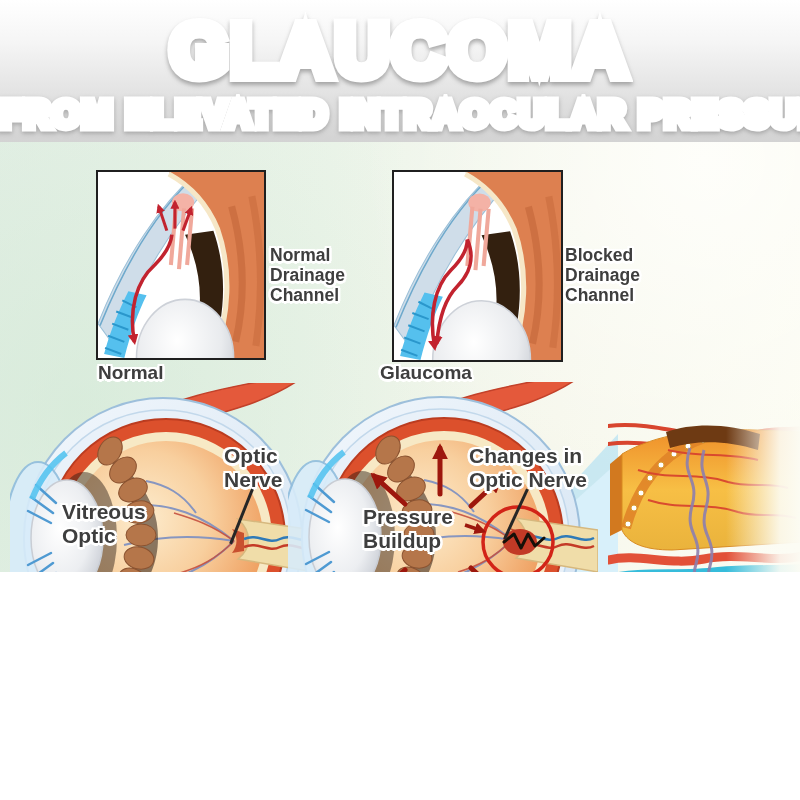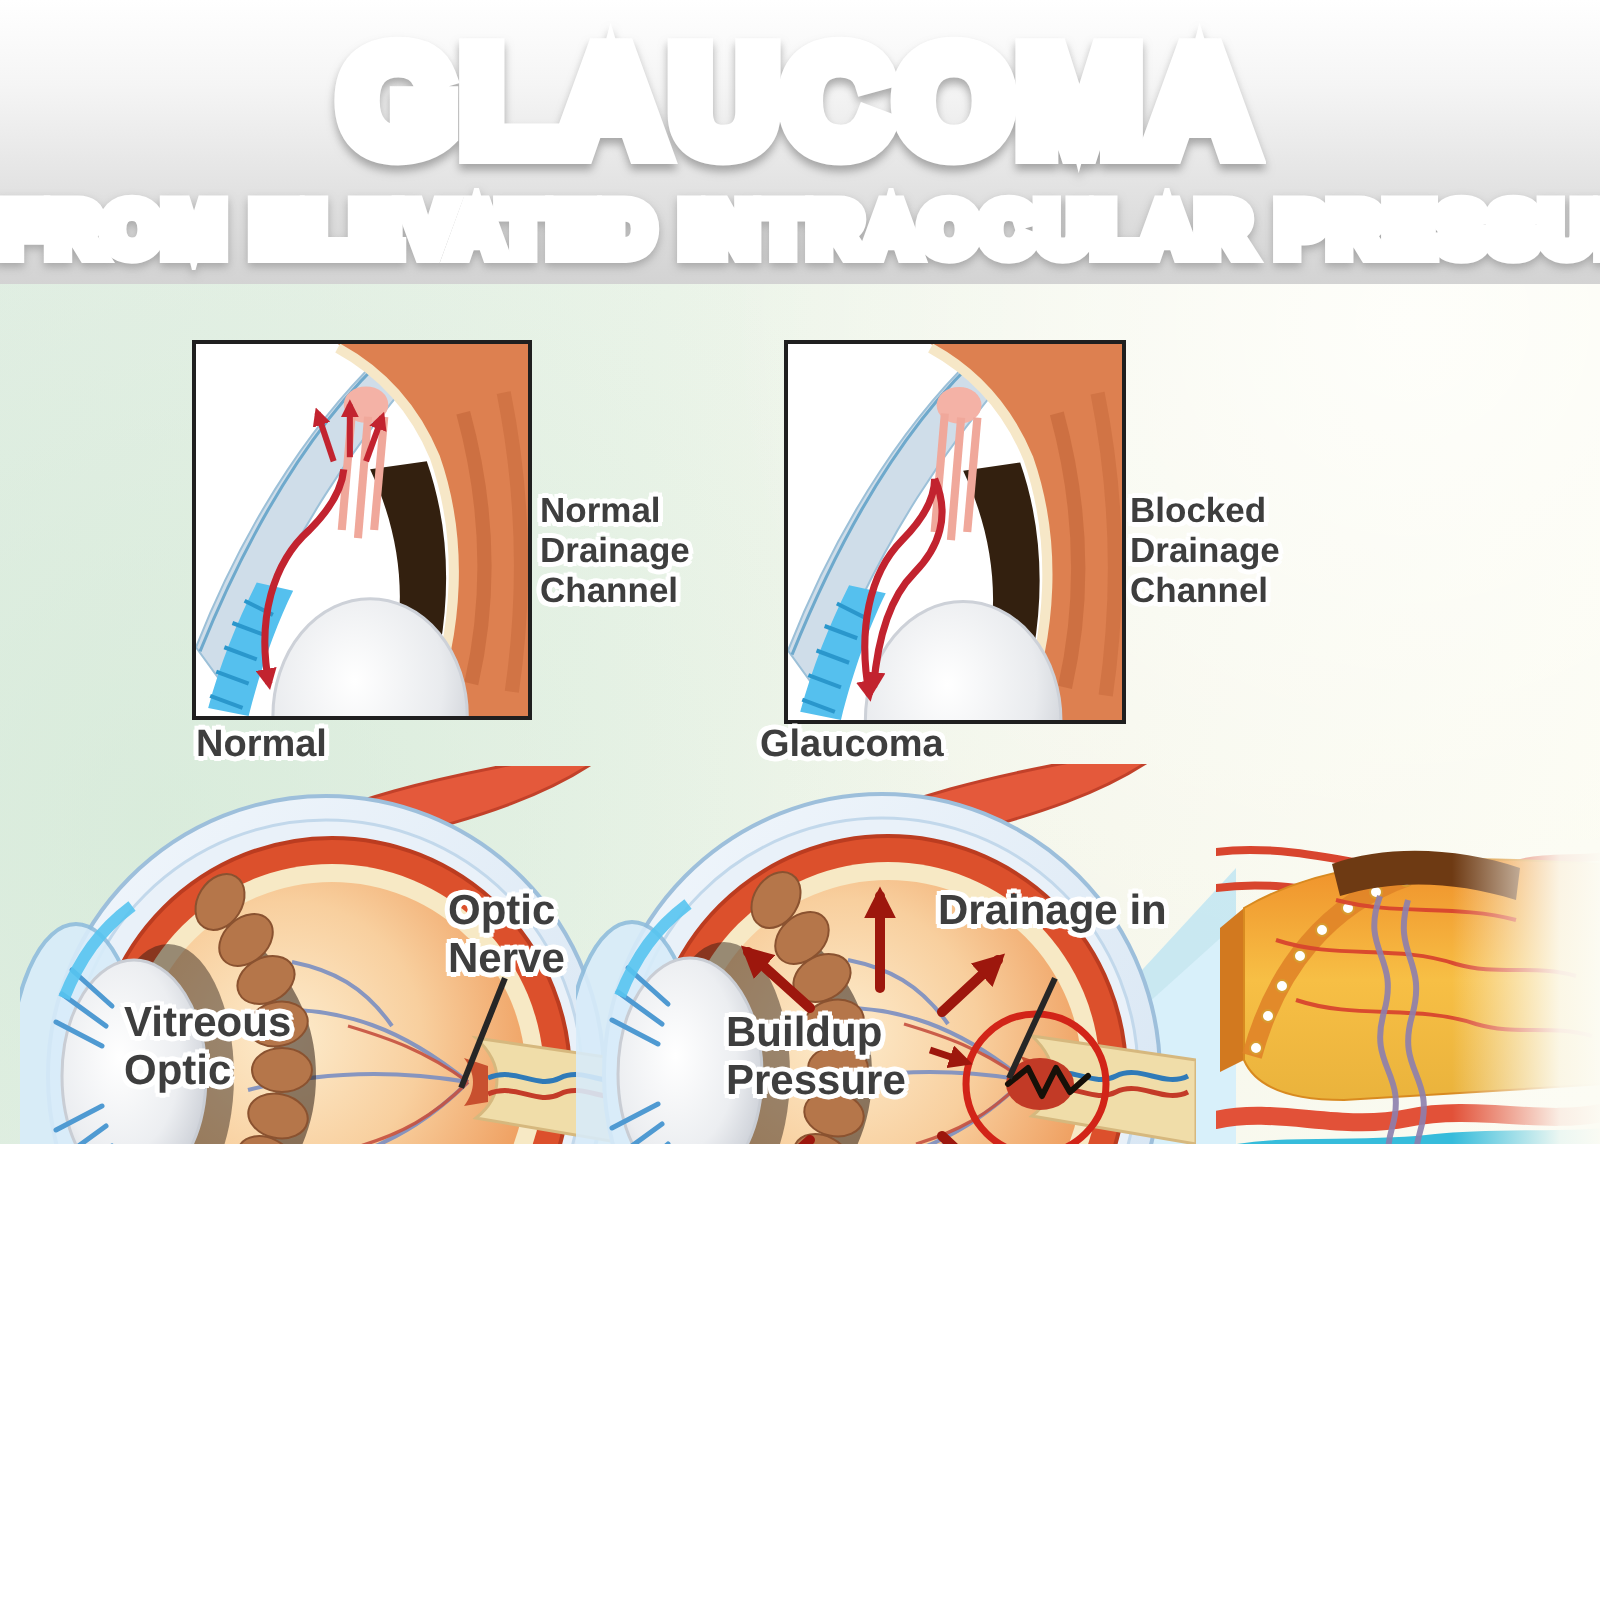--- a/index.html
+++ b/index.html
@@ -416,27 +416,28 @@
     <div>Vitreous</div>
     <div>Optic</div>
   </div>
   <div class="outline-label eye-label label-optic">
     <div>Optic</div>
     <div>Nerve</div>
   </div>
   <div class="pointer pointer-left"></div>
 
   <div class="outline-label eye-label label-changes">
-    <div>Drainage in</div>
+    <div>Changes in</div>
+    <div>Optic Nerve</div>
   </div>
   <div class="pointer pointer-right"></div>
 
   <div class="outline-label eye-label label-pressure">
+    <div>Pressure</div>
     <div>Buildup</div>
-    <div>Pressure</div>
   </div>
   <div class="anno-arrow">
     <svg viewBox="0 0 30 18">
         <defs>
       <marker id="annoAr" viewBox="0 0 10 10" refX="7" refY="5" markerWidth="3.4" markerHeight="3.4" orient="auto">
         <path d="M0,0 L10,5 L0,10 z" fill="#9d170d"></path>
           </marker>
         </defs>
       <line x1="2" y1="5" x2="20" y2="11" stroke="#9d170d" stroke-width="3.5" marker-end="url(#annoAr)"></line>
     </svg>

